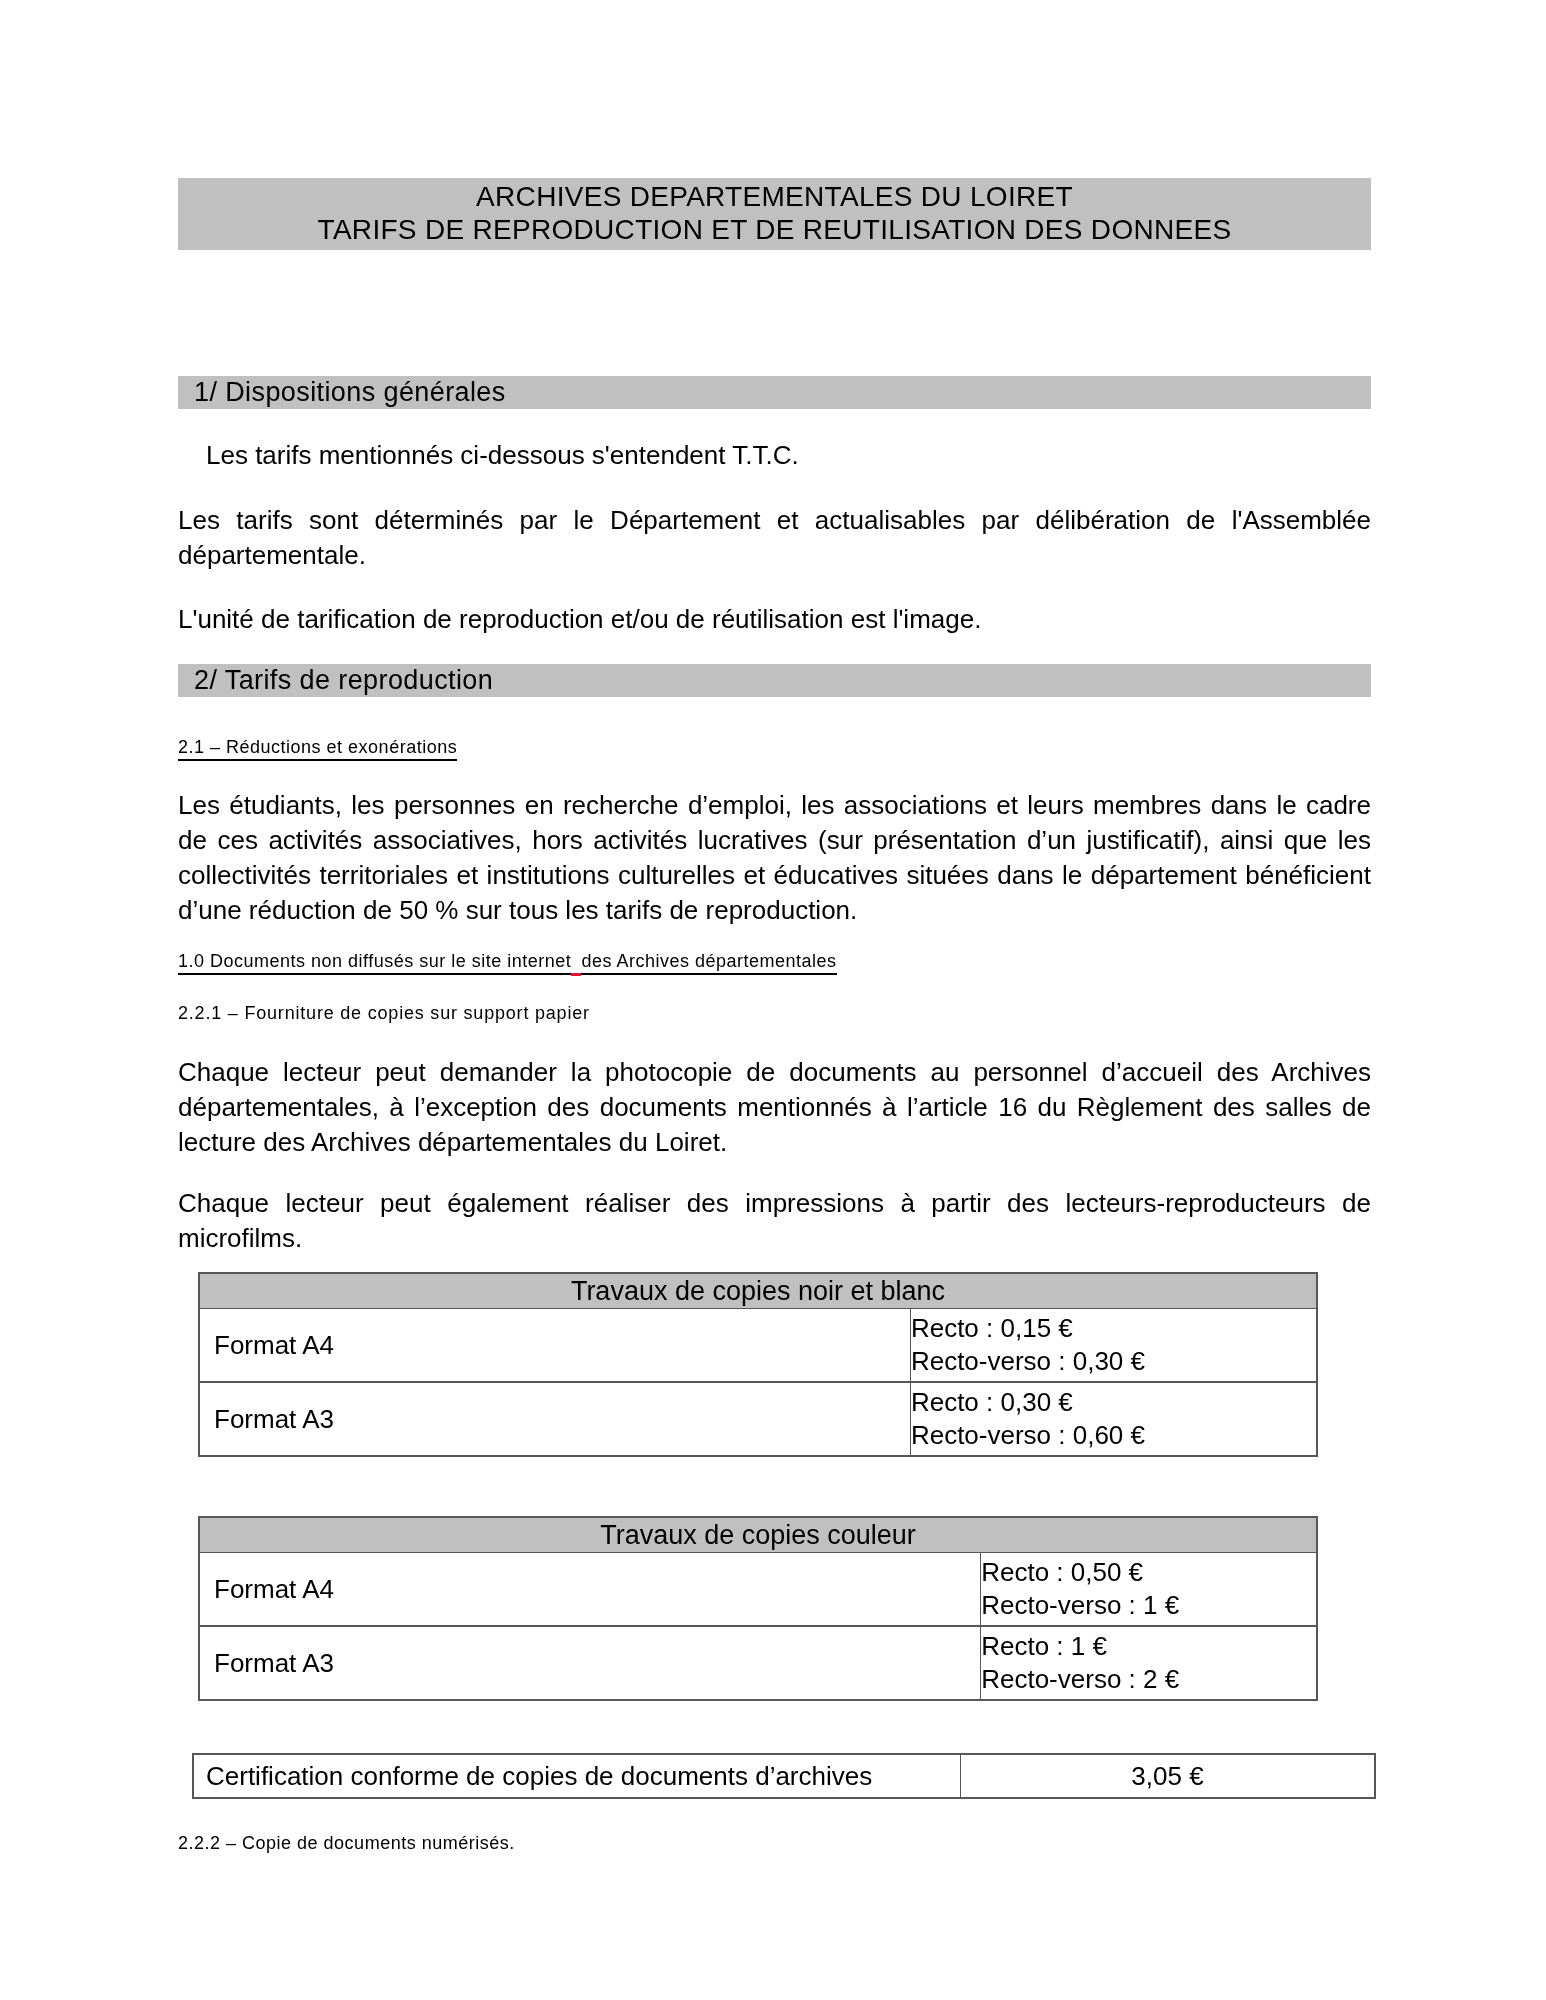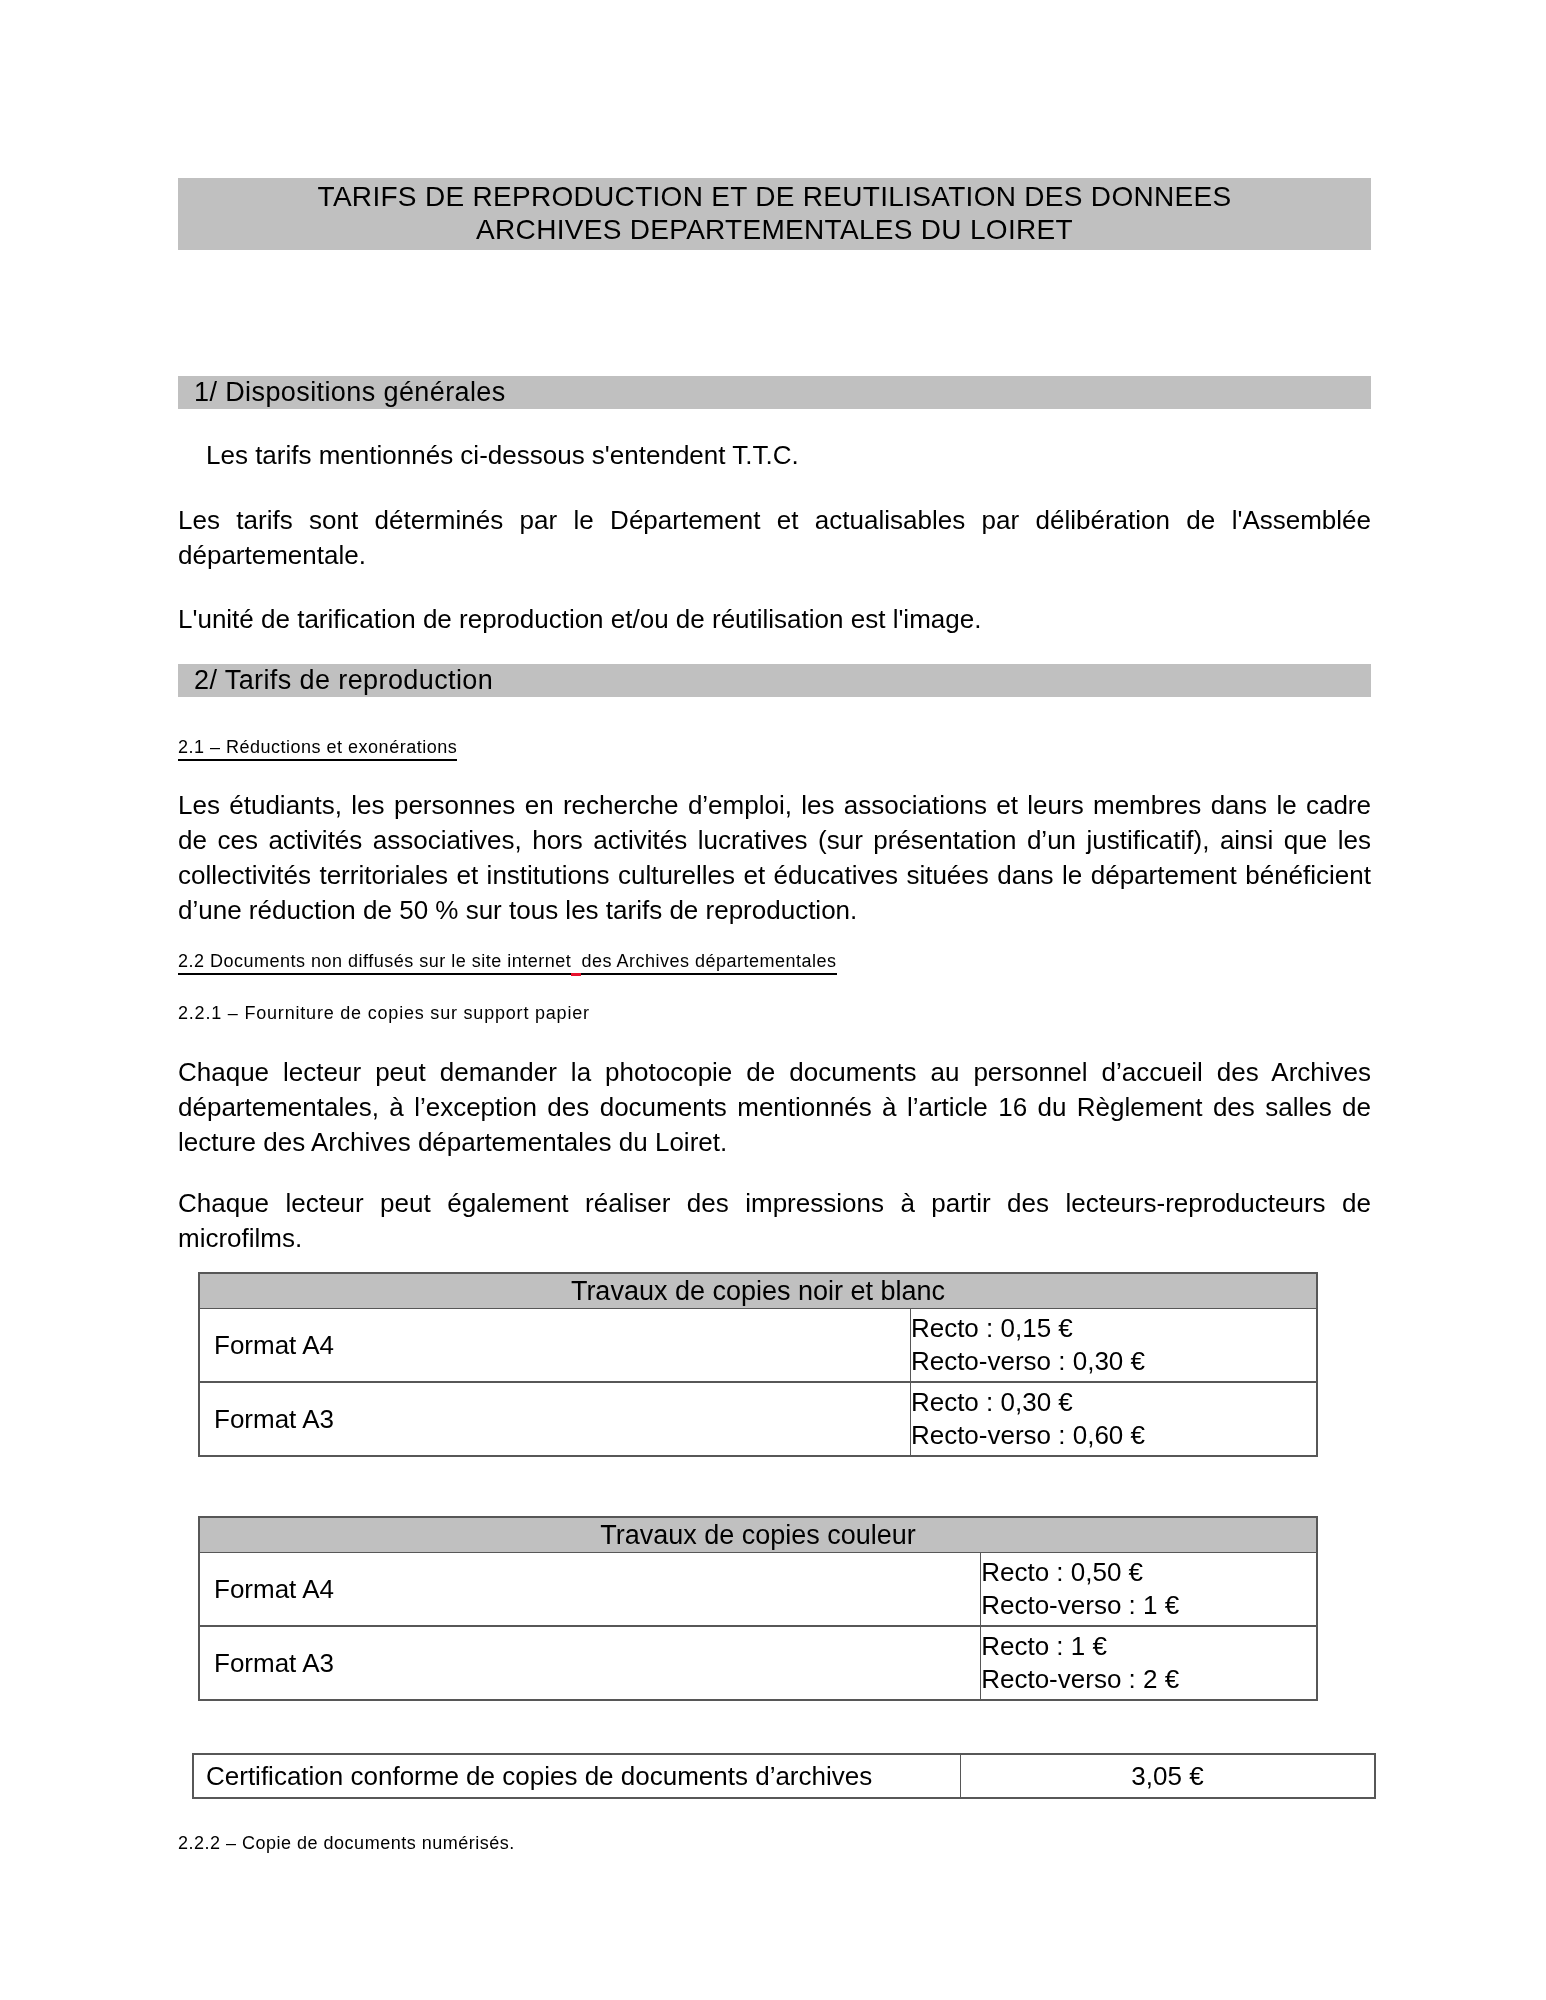--- a/index.html
+++ b/index.html
@@ -65,37 +65,37 @@
   }
   .cert-price { flex:1; text-align:center; padding:4px 0; line-height:34px; }
 </style>
 </head>
 <body>
 
 <div class="page">
   <div class="content">
 
     <div class="title-banner">
+      <div>ARCHIVES DEPARTEMENTALES DU LOIRET</div>
       <div>TARIFS DE REPRODUCTION ET DE REUTILISATION DES DONNEES</div>
-      <div>ARCHIVES DEPARTEMENTALES DU LOIRET</div>
     </div>
 
     <div class="banner b1">1/ Dispositions générales</div>
 
     <p class="p1">Les tarifs mentionnés ci-dessous s'entendent T.T.C.</p>
     <p class="p2">Les tarifs sont déterminés par le Département et actualisables par délibération de l'Assemblée départementale.</p>
     <p class="p3">L'unité de tarification de reproduction et/ou de réutilisation est l'image.</p>
 
     <div class="banner b2">2/ Tarifs de reproduction</div>
 
     <div class="uheading h21"><span class="u">2.1 – Réductions et exonérations</span></div>
 
     <p class="p4">Les étudiants, les personnes en recherche d’emploi, les associations et leurs membres dans le cadre de ces activités associatives, hors activités lucratives (sur présentation d’un justificatif), ainsi que les collectivités territoriales et institutions culturelles et éducatives situées dans le département bénéficient d’une réduction de 50 % sur tous les tarifs de reproduction.</p>
 
-    <div class="uheading h22"><span class="u">2.2 Documents non diffusés sur le site internet</span><span class="u-red">&nbsp;</span><span class="u">des Archives départementales</span></div>
+    <div class="uheading h22"><span class="u">1.0 Documents non diffusés sur le site internet</span><span class="u-red">&nbsp;</span><span class="u">des Archives départementales</span></div>
 
     <div class="uheading h221">2.2.1 – Fourniture de copies sur support papier</div>
 
     <p class="p5">Chaque lecteur peut demander la photocopie de documents au personnel d’accueil des Archives départementales, à l’exception des documents mentionnés à l’article 16 du Règlement des salles de lecture des Archives départementales du Loiret.</p>
     <p class="p6">Chaque lecteur peut également réaliser des impressions à partir des lecteurs-reproducteurs de microfilms.</p>
 
     <div class="dtable bw">
       <div class="thead">Travaux de copies noir et blanc</div>
       <div class="trow">
         <div class="tcell-label">Format A4</div>

